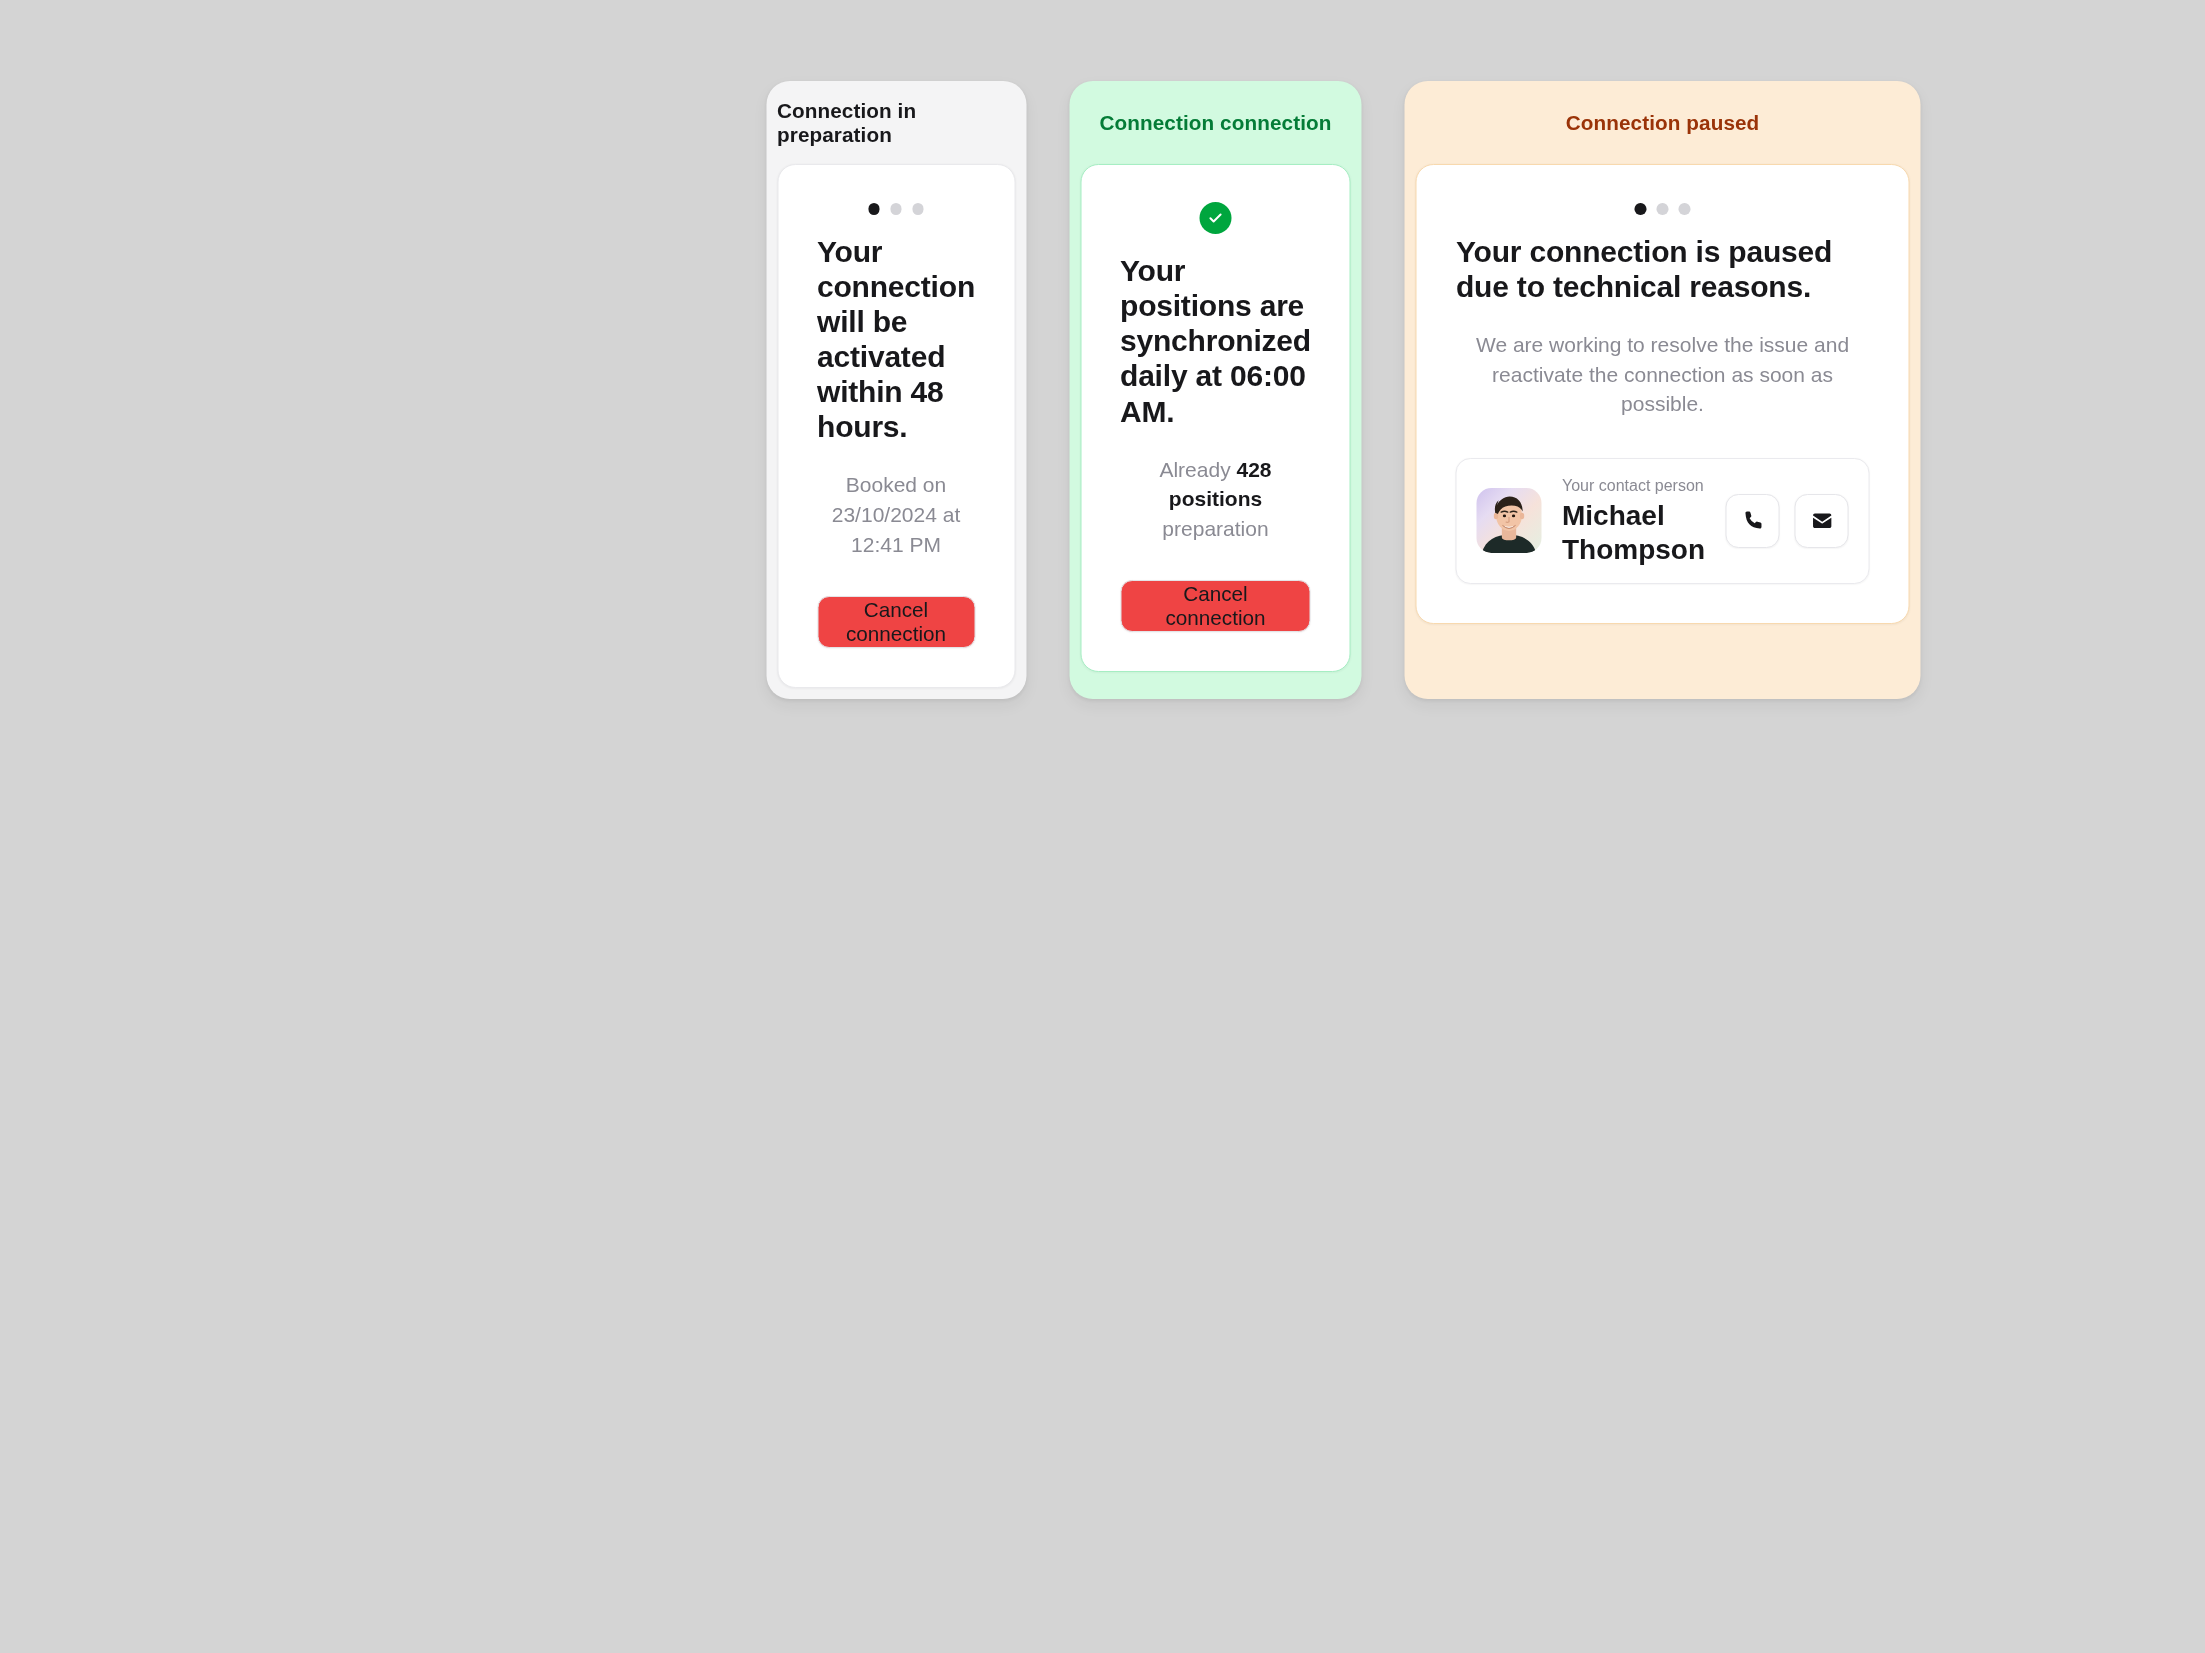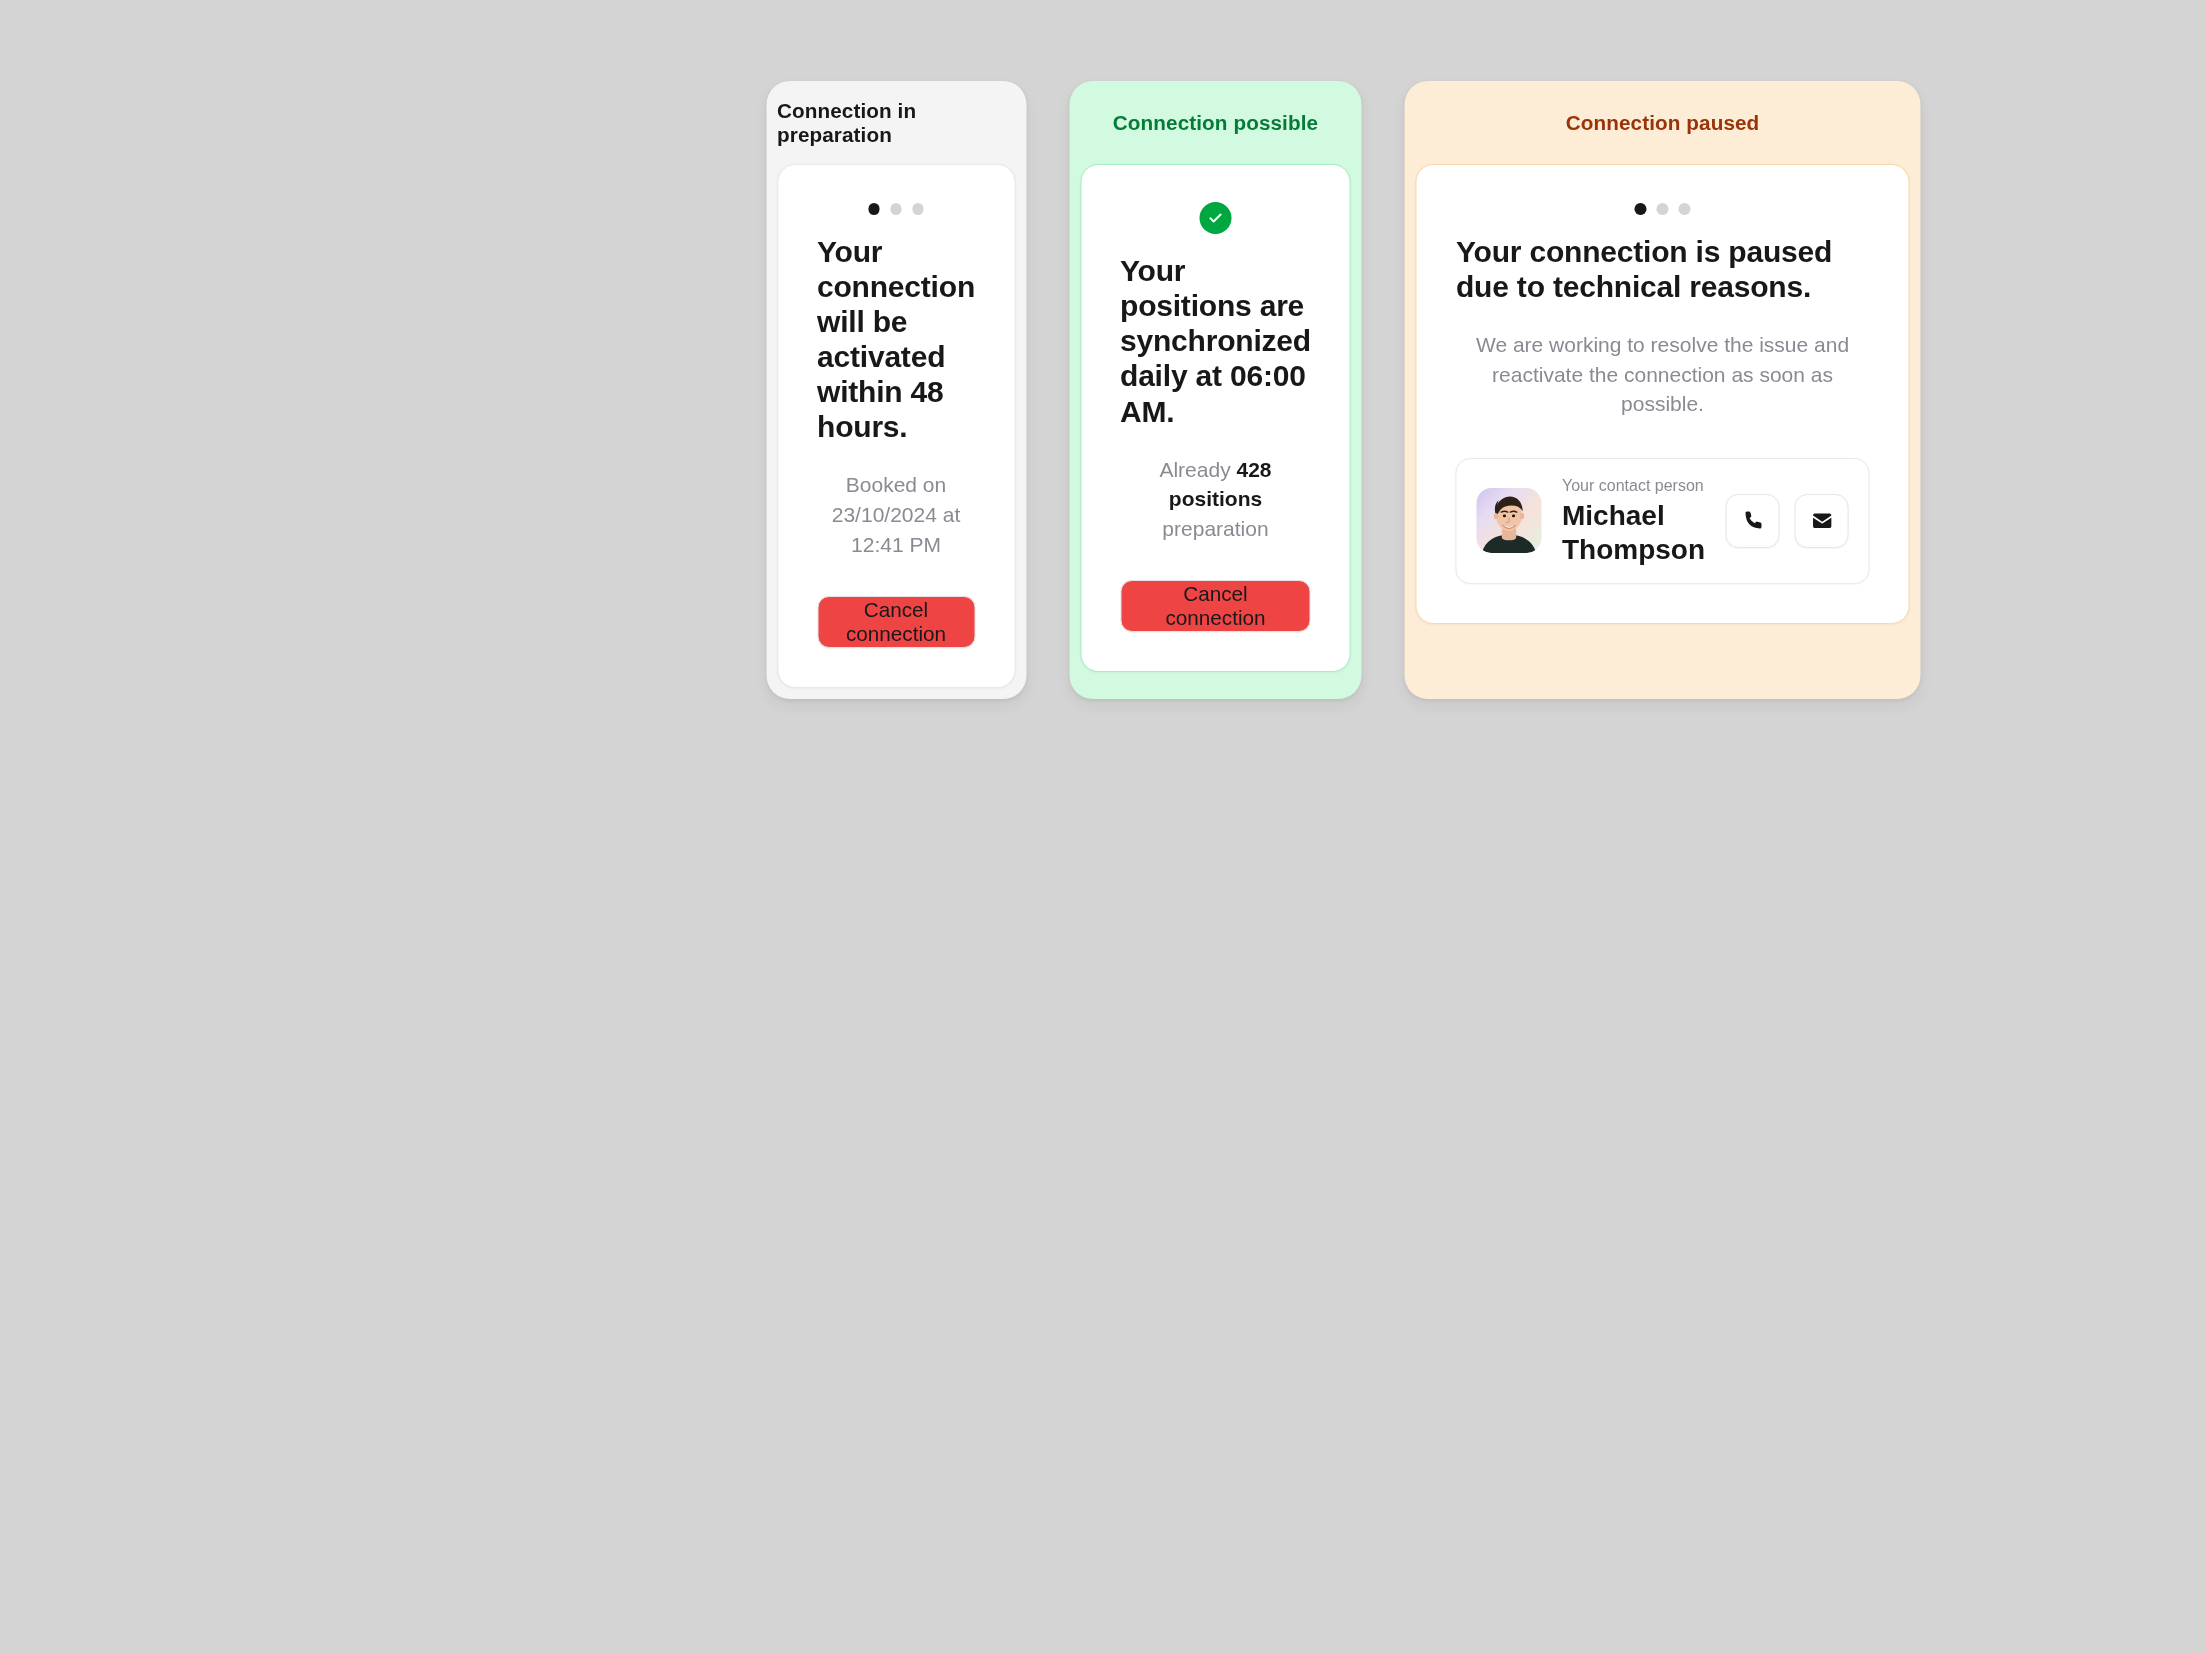--- a/index.html
+++ b/index.html
@@ -189,21 +189,21 @@
         </div>
 
         <h2 class="headline">Your connection will be activated within 48 hours.</h2>
         <p class="subline">Booked on 23/10/2024 at 12:41 PM</p>
 
         <button class="cancel-btn">Cancel connection</button>
       </div>
     </section>
 
     <section class="status-card success">
-      <div class="card-header success">Connection possible</div>
+      <div class="card-header success">Connection connection</div>
       <div class="card-body success">
 
         <div class="check-badge">
           <svg viewBox="0 0 24 24" aria-hidden="true">
             <path d="M5.2 12.4l4.3 4.3 9.3-9.3" fill="none" stroke="#ffffff" stroke-width="2.6" stroke-linecap="round" stroke-linejoin="round"></path>
           </svg>
         </div>
 
         <h2 class="headline">Your positions are synchronized daily at 06:00 AM.</h2>
 

